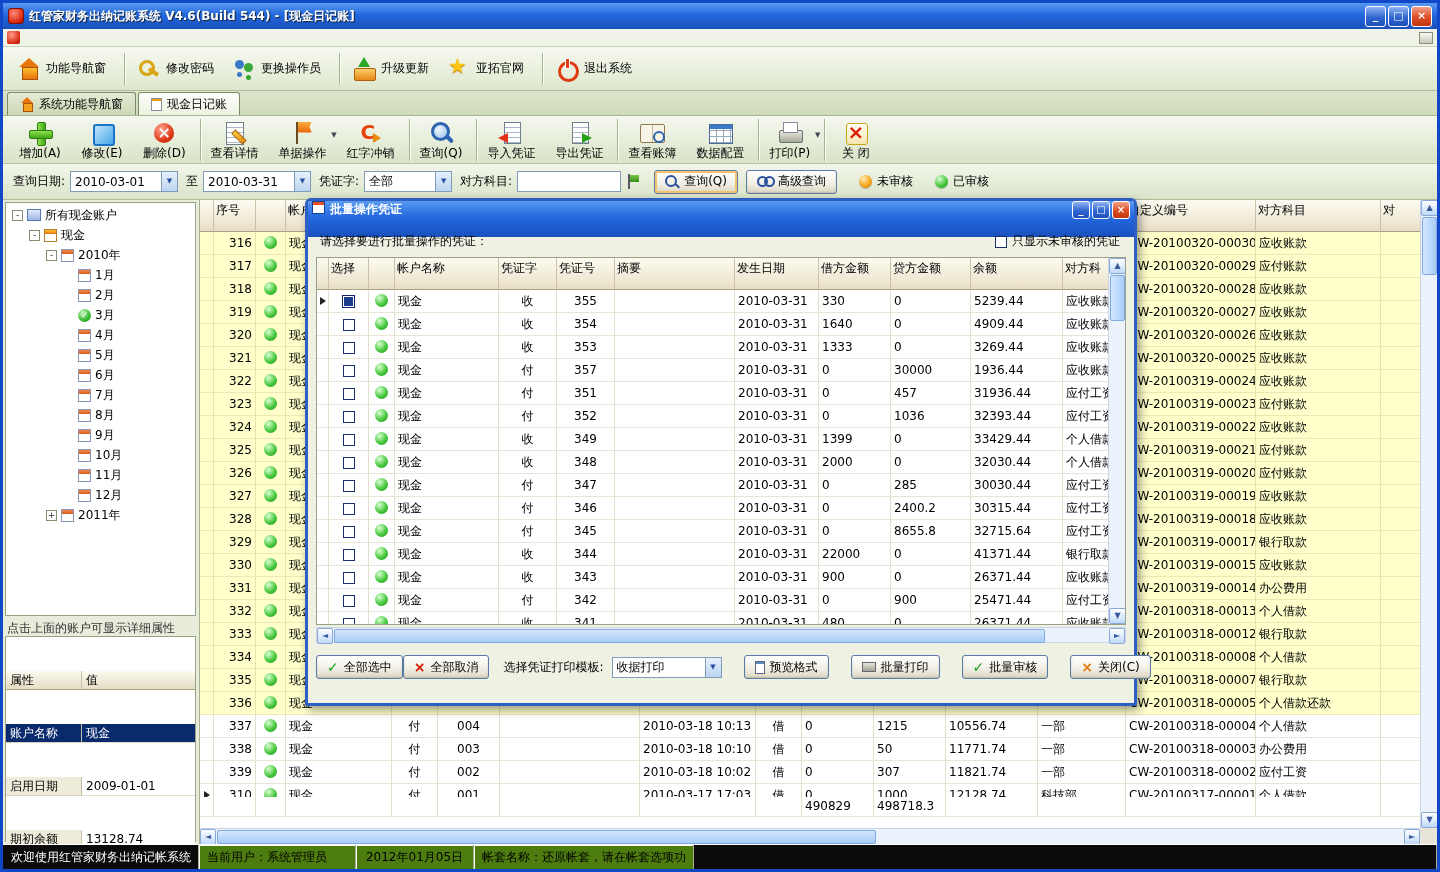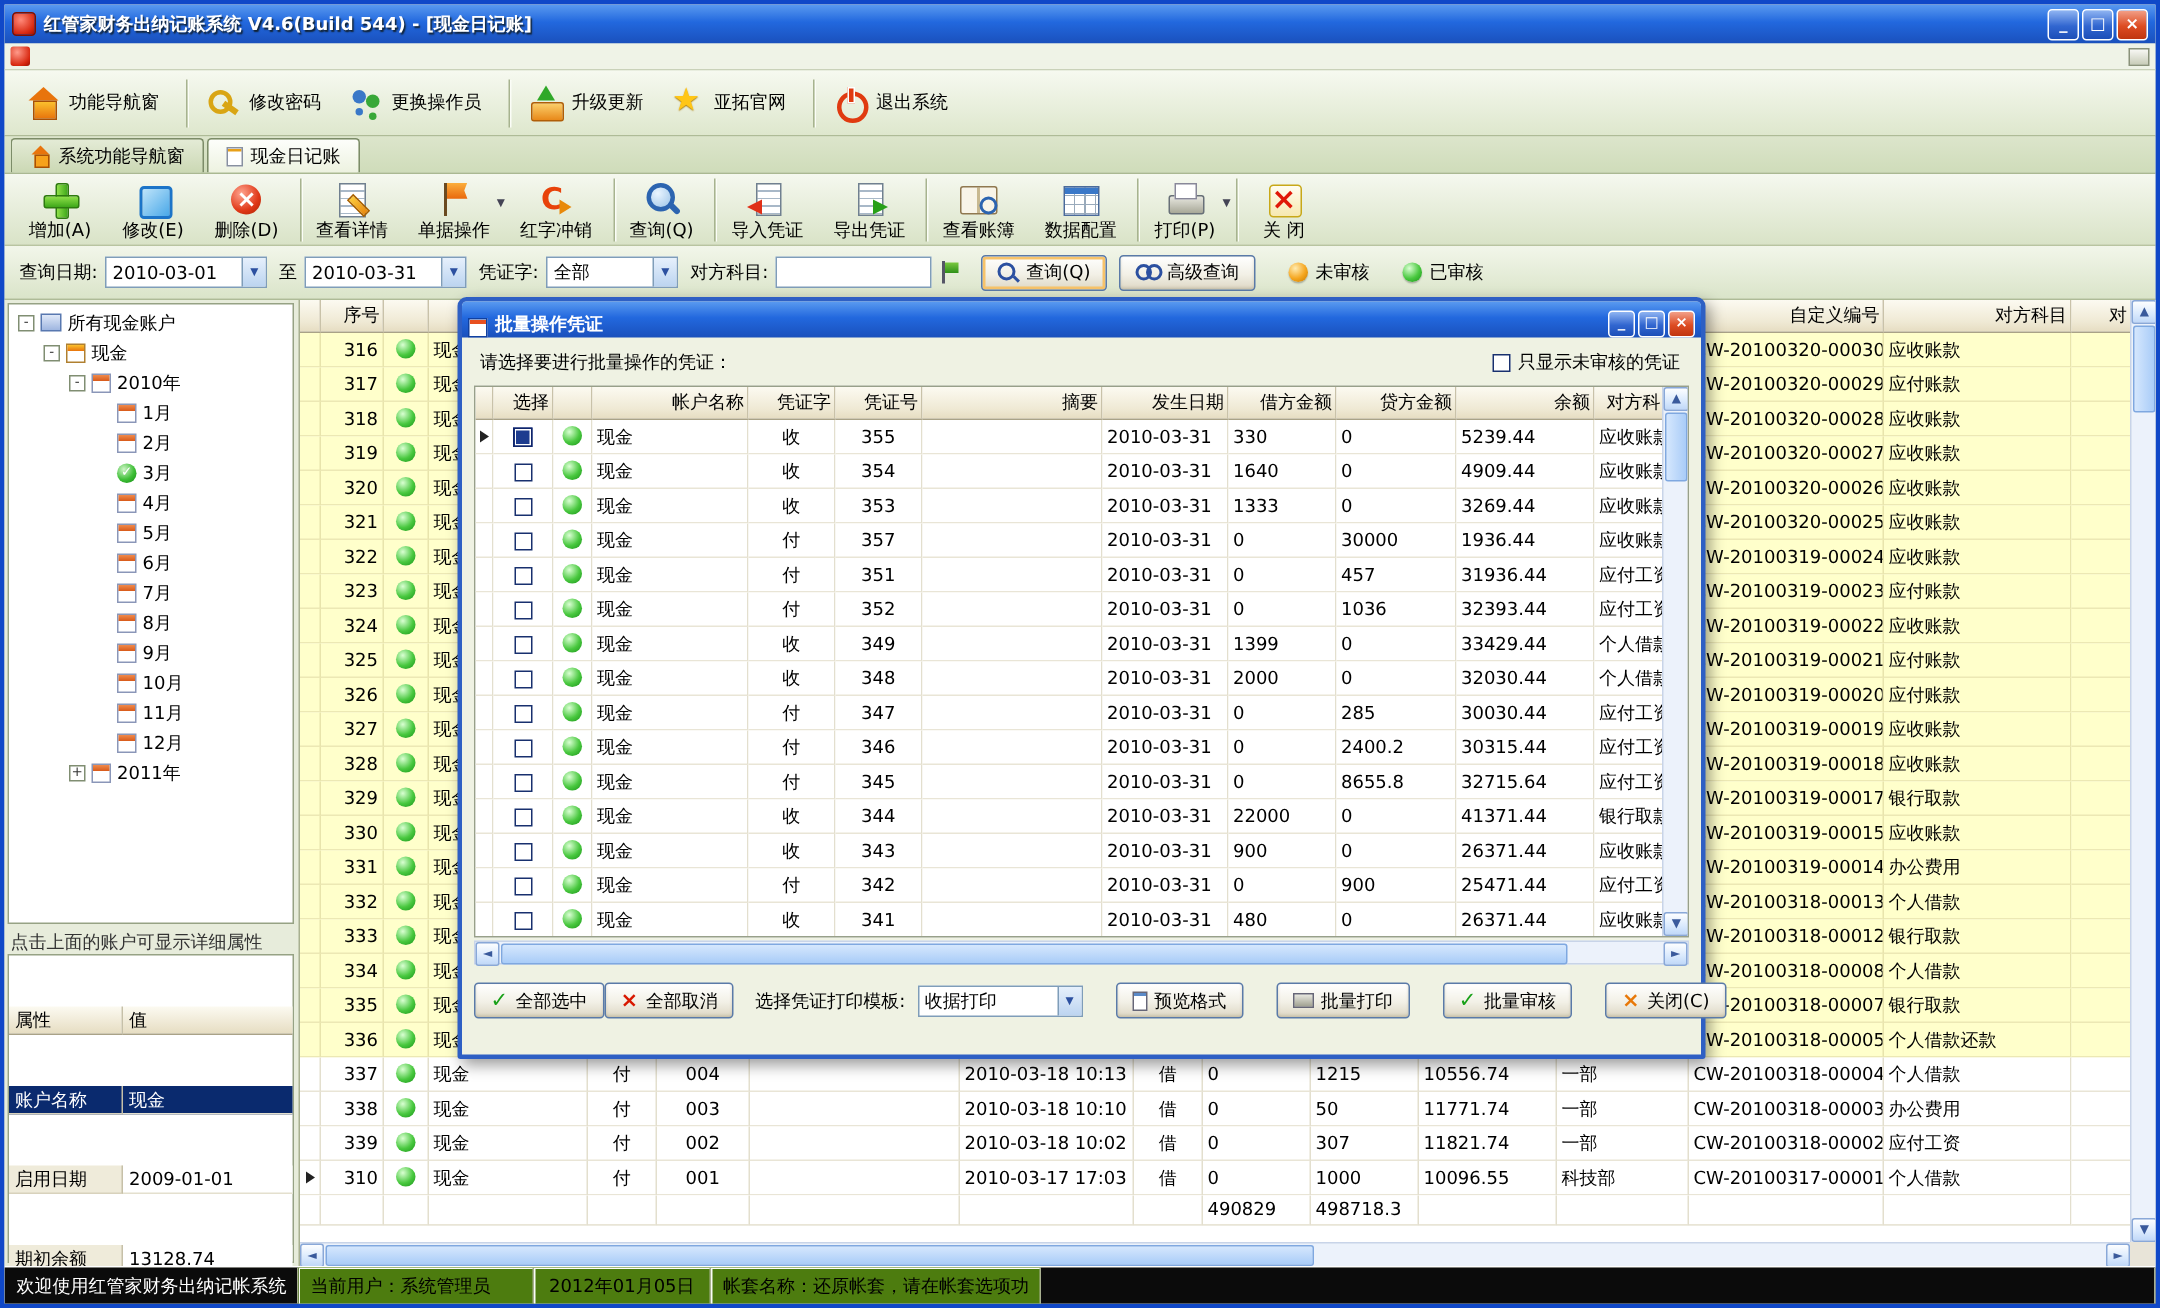--- a/index.html
+++ b/index.html
@@ -135,21 +135,21 @@
   .props{position:absolute;left:2px;top:436px;right:3px;bottom:2px;background:#fff;border:1px solid #96A284;}
   .pg-row{display:flex;height:19px;margin-top:34px;}
   .pg-label{width:76px;background:#EFEBDA;border-right:1px solid #C6C0A8;border-bottom:1px solid #D8D2BC;padding:0 4px;line-height:18px;white-space:nowrap;overflow:hidden;flex:0 0 auto;}
   .pg-value{flex:1;background:#fff;border-bottom:1px solid #E4E0CE;padding:0 4px;line-height:18px;white-space:nowrap;overflow:hidden;}
   .pg-head .pg-label,.pg-head .pg-value{background:linear-gradient(#FCFAF1,#E6DDC2);border-bottom:1px solid #A9A287;}
   .pg-row.selected .pg-label,.pg-row.selected .pg-value{background:#0A2A6E;color:#fff;}
 
   
   .main-table{position:absolute;left:197px;top:0;right:0;bottom:0;background:#fff;overflow:hidden;}
   .mt-header,.mt-row,.mt-summary{display:flex;width:1221px;}
-  .hcell{height:22px;line-height:21px;background:linear-gradient(#FCFAF1,#EFE9D4 70%,#E6DDC2);border-right:1px solid #C9C2A9;border-bottom:1px solid #A9A287;text-align:right;padding:0 2px;overflow:hidden;white-space:nowrap;flex:0 0 auto;}
+  .hcell{height:32px;line-height:21px;background:linear-gradient(#FCFAF1,#EFE9D4 70%,#E6DDC2);border-right:1px solid #C9C2A9;border-bottom:1px solid #A9A287;text-align:left;padding:0 2px;overflow:hidden;white-space:nowrap;flex:0 0 auto;}
   .cell{height:23px;line-height:22px;border-right:1px solid #E3DFCE;border-bottom:1px solid #E9E5D6;padding:0 3px;overflow:hidden;white-space:nowrap;flex:0 0 auto;background:#fff;}
   .mt-row.yellow .cell{background:#FFFFCB;border-right-color:#E8E4AC;border-bottom-color:#ECE8B4;}
   .ar{text-align:right;} .ac{text-align:center;}
   .cur{display:inline-block;width:0;height:0;border-top:4px solid transparent;border-bottom:4px solid transparent;border-left:6px solid #222;}
   .sph-sm{display:inline-block;width:13px;height:13px;border-radius:50%;background:radial-gradient(circle at 35% 30%,#D9FFD2,#49C83F 55%,#169116);vertical-align:middle;margin-top:-2px;}
   .m1{width:14px;} .m2{width:42px;} .m3{width:30px;} .m4{width:106px;} .m5{width:46px;} .m6{width:62px;} .m7{width:140px;} .m8{width:116px;}
   .m9{width:46px;} .m10{width:72px;} .m11{width:72px;} .m12{width:92px;} .m13{width:88px;} .m14{width:130px;} .m15{width:125px;} .m16{width:40px;}
   .mt-summary{position:absolute;left:0;top:597px;height:20px;border-bottom:1px solid #C8C4B0;background:#fff;}
   .mt-summary .cell{height:20px;line-height:19px;}
 
@@ -160,21 +160,21 @@
   .sb-btn.v{width:17px;height:16px;line-height:14px;left:0;}
   .sb-btn.h{width:16px;height:16px;line-height:14px;top:0;}
   .sb-thumb-v{position:absolute;left:1px;width:15px;background:linear-gradient(90deg,#D5E7FD,#A9CCF8);border:1px solid #7FA8E0;border-radius:2px;}
   .sb-thumb-h{position:absolute;top:1px;height:14px;background:linear-gradient(#D5E7FD,#A9CCF8);border:1px solid #7FA8E0;border-radius:2px;}
   .mt-vscroll{top:0;bottom:16px;right:0;}
   .mt-hscroll{left:0;right:17px;bottom:0;}
   .sb-corner{position:absolute;right:0;bottom:0;width:17px;height:16px;background:#E8E4D8;}
 
   
   .dialog{position:absolute;left:302px;top:195px;width:832px;height:508px;border:3px solid #2E5FC4;border-radius:6px 6px 2px 2px;background:#EFF2E3;z-index:20;box-shadow:3px 4px 10px rgba(0,0,0,.4);}
-  .dlg-titlebar{position:absolute;left:0;top:0;right:0;height:24px;display:flex;align-items:flex-end;padding:0 4px;
+  .dlg-titlebar{position:absolute;left:0;top:0;right:0;height:36px;display:flex;align-items:flex-start;padding:0 4px;
     background:linear-gradient(180deg,#5A9AF0 0%,#2268DE 45%,#1A50BC 100%);border-radius:3px 3px 0 0;}
   .dlg-icon{width:13px;height:13px;background:#fff;border:1px solid #1040A0;box-shadow:inset 0 3px 0 #E85020;flex:0 0 auto;}
   .dlg-title{color:#fff;font-weight:bold;margin-left:5px;flex:1;white-space:nowrap;}
   .dlg-titlebar .winbtn{width:18px;height:18px;line-height:15px;font-size:10px;}
   .dlg-body{position:absolute;left:0;top:24px;right:0;bottom:0;}
   .dlg-prompt{position:absolute;left:12px;top:8px;white-space:nowrap;}
   .dlg-check{position:absolute;right:14px;top:8px;display:inline-flex;align-items:center;gap:5px;white-space:nowrap;}
   .cb{display:inline-block;width:12px;height:12px;background:#fff;border:1px solid #18306E;vertical-align:middle;flex:0 0 auto;}
   .cb.checked{width:13px;height:13px;background:#1D3C8F;border:1px solid #10256A;box-shadow:inset 0 0 0 1px #fff;}
   .dlg-table{position:absolute;left:8px;top:32px;width:810px;height:368px;background:#fff;border:1px solid #98A08A;overflow:hidden;}
@@ -957,21 +957,21 @@
           <div class="cell m2 ar">310</div>
           <div class="cell m3 ac"><span class="sph-sm"></span></div>
           <div class="cell m4">现金</div>
           <div class="cell m5 ac">付</div>
           <div class="cell m6 ac">001</div>
           <div class="cell m7"></div>
           <div class="cell m8">2010-03-17 17:03</div>
           <div class="cell m9 ac">借</div>
           <div class="cell m10">0</div>
           <div class="cell m11">1000</div>
-          <div class="cell m12">10096.55</div>
+          <div class="cell m12">12128.74</div>
           <div class="cell m13">科技部</div>
           <div class="cell m14">CW-20100317-00001</div>
           <div class="cell m15">个人借款</div>
           <div class="cell m16"></div>
         </div>
         </div>
       <div class="mt-summary">
         <div class="cell m1"></div>
           <div class="cell m2"></div>
           <div class="cell m3"></div>

